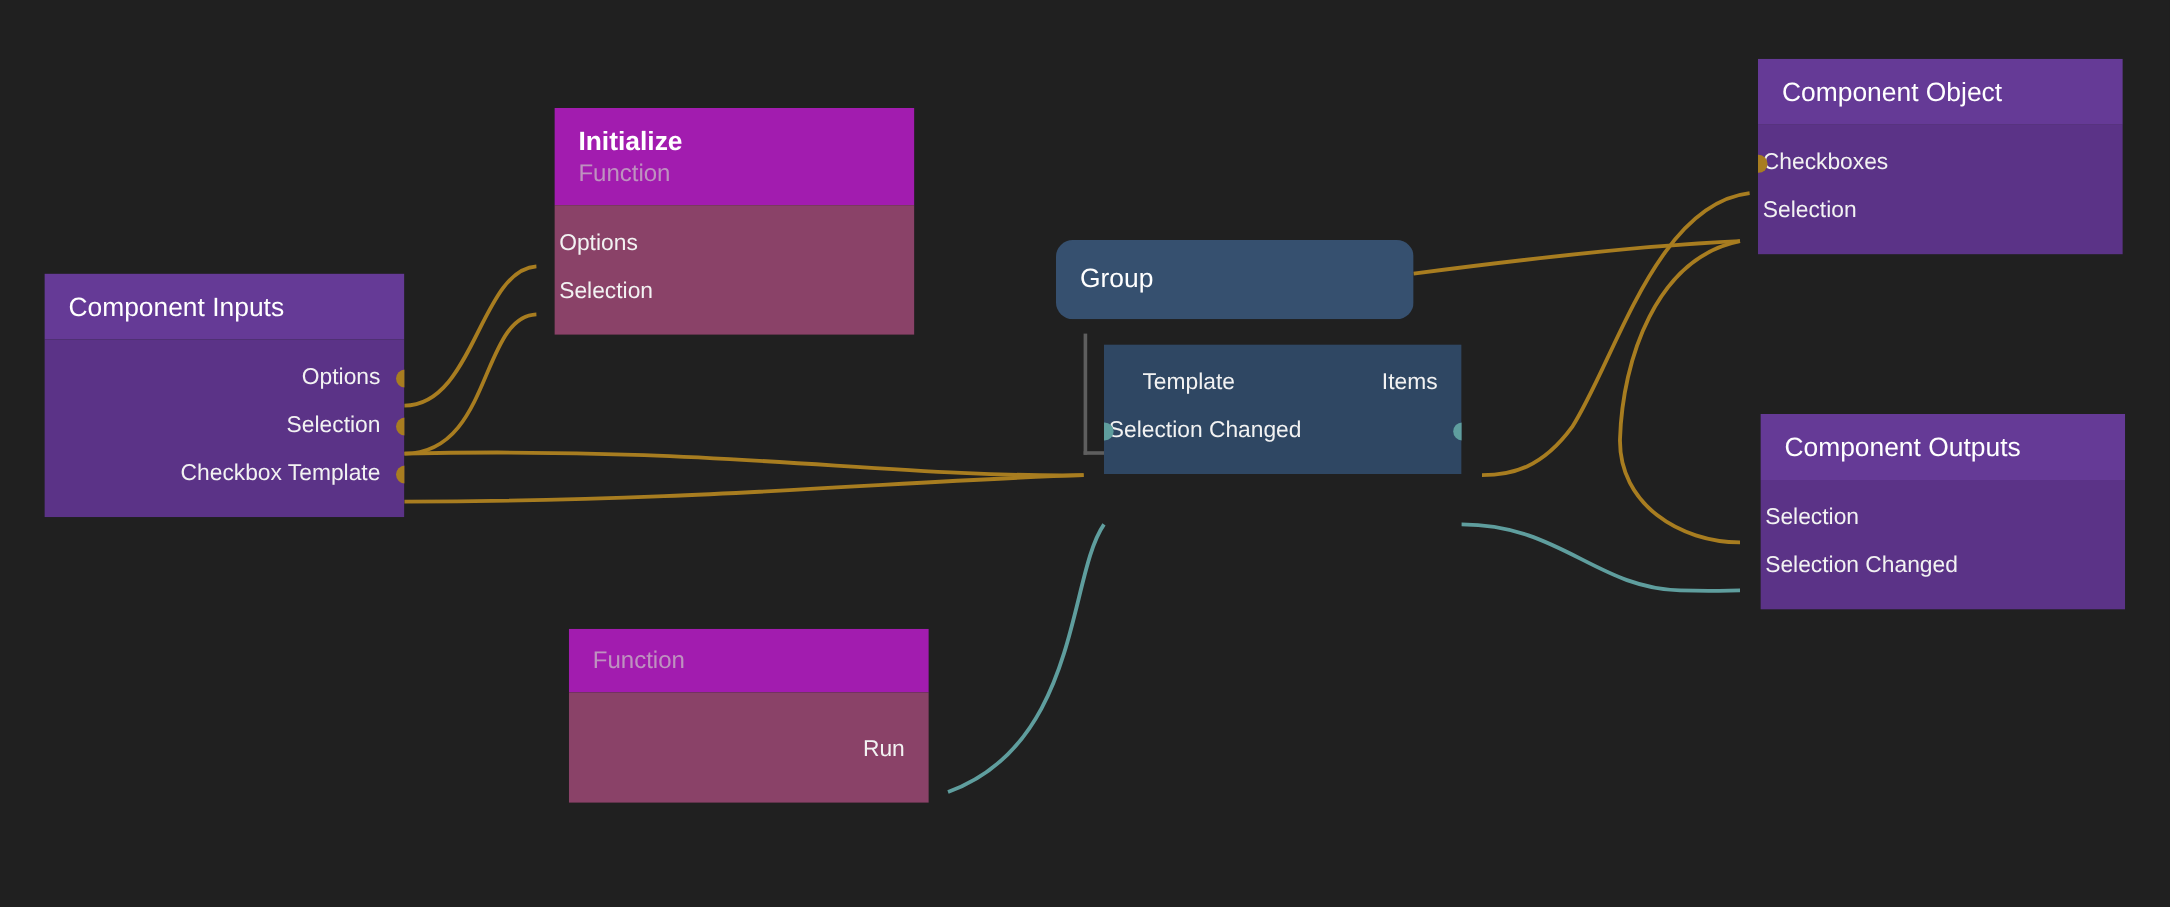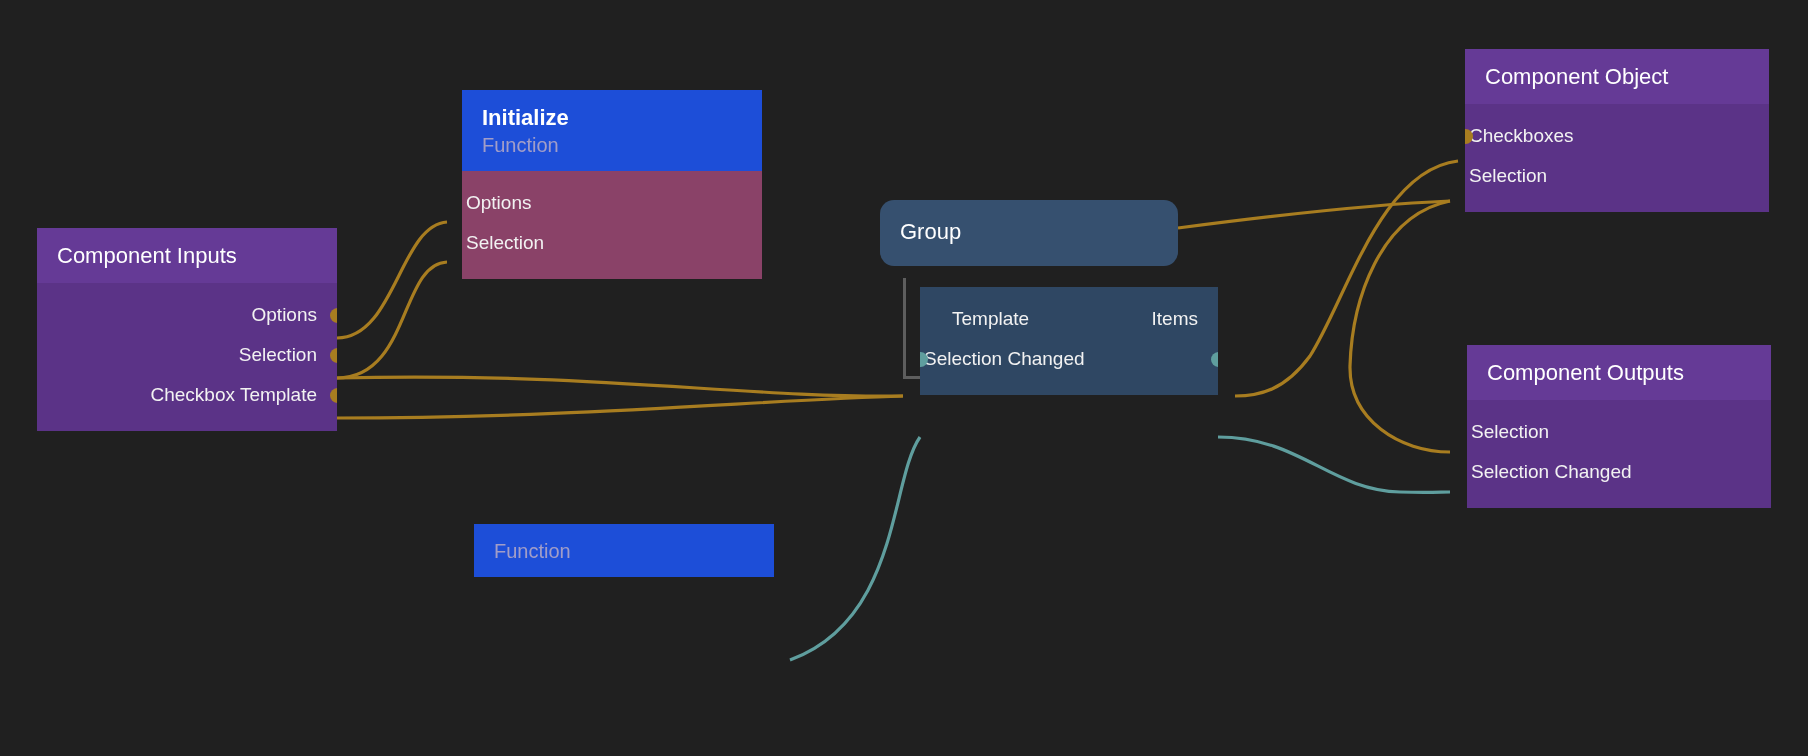--- a/index.html
+++ b/index.html
@@ -79,21 +79,21 @@
     margin-top: -7.5px;
   }
   .dot.gold { background: #a87d20; }
   .dot.teal { background: #5f9e9e; }
   .dot.right { right: -7.5px; }
   .dot.left  { left: -7.5px; }
 
   
   .purple .node-header { background: #653a96; }
   .purple .node-body   { background: #5b3387; }
-  .pink   .node-header { background: #1d4ed8; }
+  .pink   .node-header { background: #a21caf; }
   .pink   .node-body   { background: #8a4268; }
   .blue   .node-header { background: #36506f; }
   .blue   .node-body   { background: #2f4763; }
 
   
   #node-component-inputs { left: 37px;   top: 228px;  width: 300px; }
   #node-initialize       { left: 462px;  top: 90px;   width: 300px; }
   #node-group            { left: 880px;  top: 200px;  width: 298px; }
   #node-repeater         { left: 920px;  top: 287px;  width: 298px; }
   #node-update-selection { left: 474px;  top: 524px;  width: 300px; }
@@ -198,20 +198,26 @@
         <span class="port-label">Selection Changed</span>
         <span class="dot teal right"></span>
       </div>
     </div>
   </div>
 
   <div class="node pink" id="node-update-selection">
     <div class="node-header">
       <div class="node-subtitle">Function</div>
     </div>
+    <div class="node-body" style="padding-top:28px;padding-bottom:24px">
+      <div class="port-row row-out">
+        <span class="port-label">Run</span>
+
+      </div>
+    </div>
   </div>
 
   <div class="node purple" id="node-component-object">
     <div class="node-header">
       <div class="node-title">Component Object</div>
     </div>
     <div class="node-body">
       <div class="port-row row-in">
         <span class="dot gold left"></span>
         <span class="port-label">Checkboxes</span>

